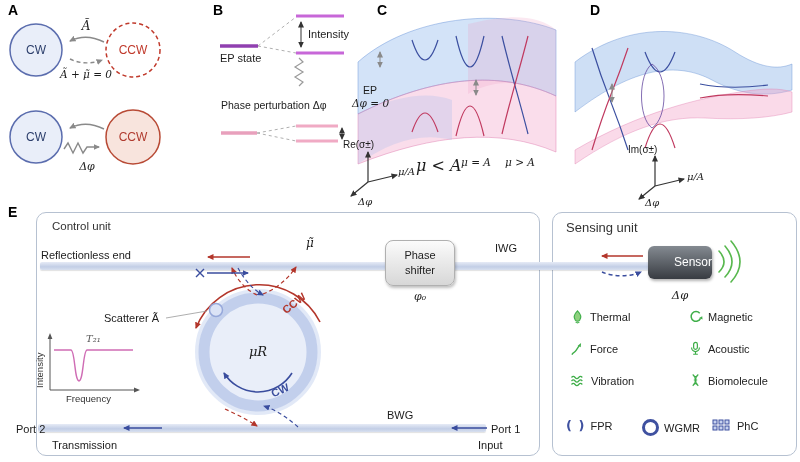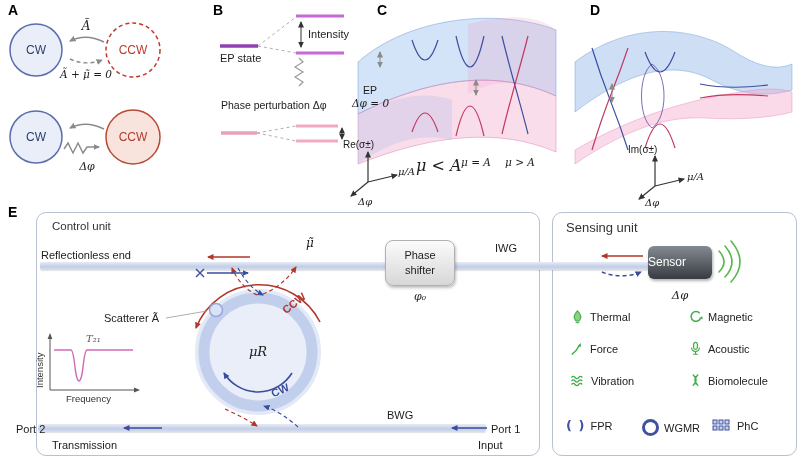--- a/index.html
+++ b/index.html
@@ -5,21 +5,21 @@
   html,body{margin:0;padding:0;background:#fff;}
   .fig{position:relative;width:800px;height:462px;background:#ffffff;font-family:"Liberation Sans",sans-serif;overflow:hidden;}
   .lbl{position:absolute;font-size:11px;color:#1c1c1c;white-space:nowrap;z-index:6;line-height:1.2;}
   .ctr{transform:translate(-50%,-50%);}
   .math{font-family:"DejaVu Serif",serif;font-style:italic;}
   .panel-letter{font-size:14px;font-weight:bold;color:#000;}
   .unit-box{position:absolute;border:1.5px solid #b6c1d1;border-radius:10px;background:#fff;z-index:1;}
   .bar{position:absolute;height:8px;background:linear-gradient(180deg,#e6ebf6,#c2cee6 60%,#d8e0ef);border-radius:2px;z-index:2;box-shadow:0 1px 1px rgba(0,0,0,0.12);}
   .art{position:absolute;left:0;top:0;z-index:3;pointer-events:none;}
   .phase-box{position:absolute;left:385px;top:240px;width:70px;height:46px;border-radius:8px;background:linear-gradient(180deg,#fbfbfb,#d7d7d7);border:1px solid #b0b0b0;box-shadow:1px 2px 3px rgba(0,0,0,0.25);z-index:4;text-align:center;font-size:11px;color:#222;padding-top:7px;box-sizing:border-box;line-height:1.35;}
-  .sensor-box{position:absolute;left:648px;top:246px;width:64px;height:33px;border-radius:6px;background:linear-gradient(180deg,#848a91,#383c42);box-shadow:1px 2px 3px rgba(0,0,0,0.3);z-index:4;color:#fff;font-size:12px;text-align:left;line-height:33px;}
+  .sensor-box{position:absolute;left:648px;top:246px;width:64px;height:33px;border-radius:6px;background:linear-gradient(180deg,#848a91,#383c42);box-shadow:1px 2px 3px rgba(0,0,0,0.3);z-index:4;color:#fff;font-size:12px;text-align:right;line-height:33px;}
   .legend-item{position:absolute;display:flex;align-items:center;gap:5px;z-index:5;}
   .legend-item .txt{font-size:11px;color:#222;text-align:center;}
   .dev-glyph{font-weight:bold;color:#3f51a0;font-size:13px;letter-spacing:1px;font-family:"DejaVu Sans",sans-serif;}
   .wgmr-ring{width:11px;height:11px;border:3px solid #3f51a0;border-radius:50%;}
   .rotccw{transform:rotate(-38deg);}
   .rotcw{transform:rotate(-24deg);}
   .roty{transform:rotate(-90deg);transform-origin:left top;}
   .wrapped{white-space:normal;width:54px;line-height:1.25;}
 </style>
 </head>

